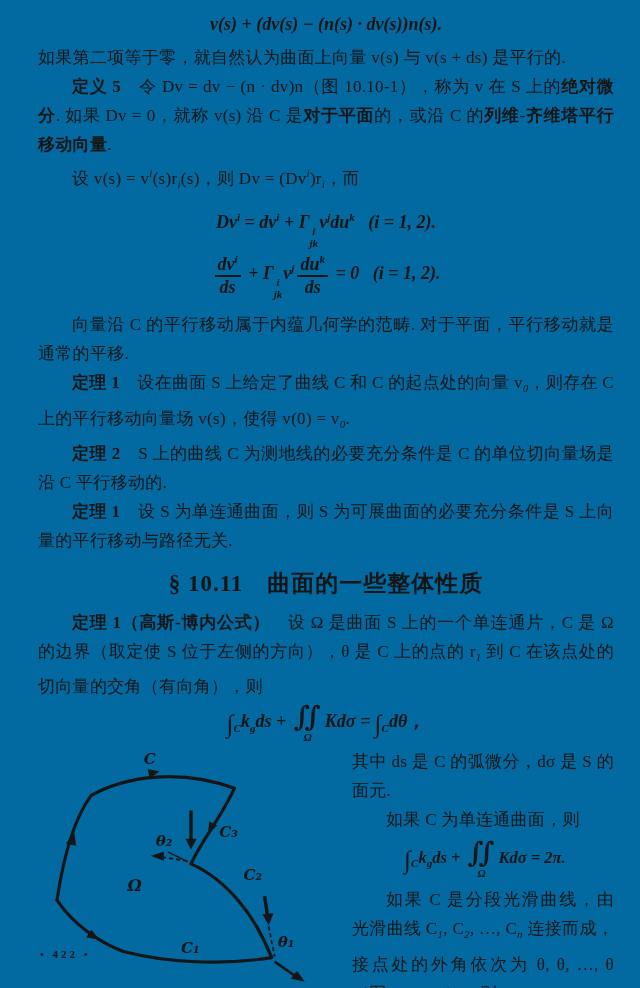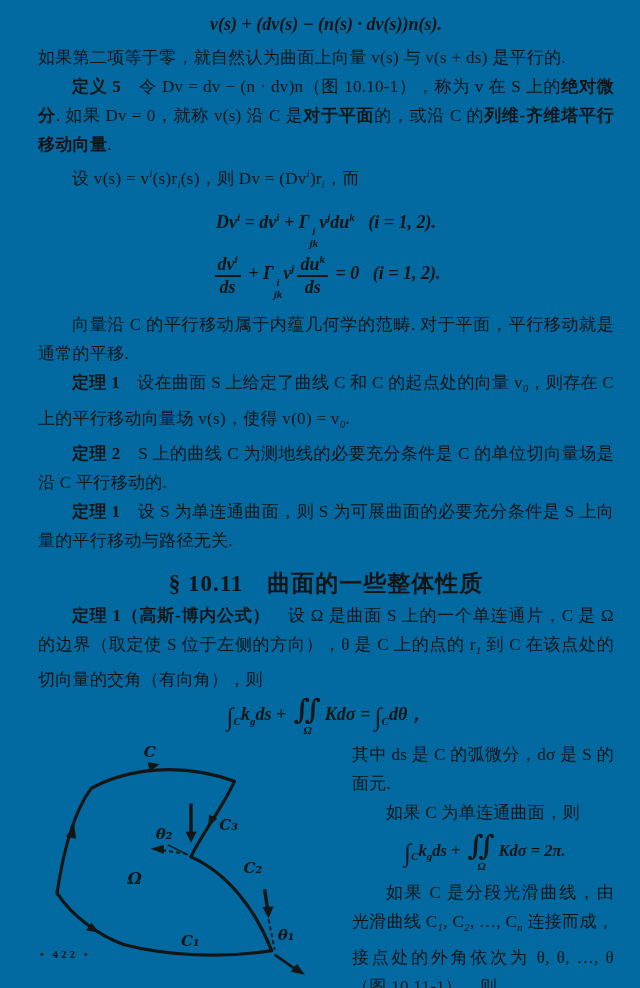--- a/index.html
+++ b/index.html
@@ -24,21 +24,21 @@
   fd{display:block; padding:0 3px;}
   
   ss{display:inline-flex; flex-direction:column; font-size:11px; line-height:1.05; vertical-align:-7px; margin-right:1px;}
   su,sl{display:block;}
   
   bgop{display:inline-flex; flex-direction:column; align-items:center; vertical-align:middle; line-height:1; margin:0 3px;}
   op{font-size:28px; line-height:.95; font-style:normal; font-weight:bold;}
   tl,bl{font-size:11px; line-height:1.1;}
   bint{font-size:25px; vertical-align:middle; line-height:1; font-style:normal;}
   h2.section{
-    margin:13px 0 2px; text-align:center; font-size:23px; font-weight:bold; letter-spacing:1px;
+    margin:13px 0 9px; text-align:center; font-size:23px; font-weight:bold; letter-spacing:1px;
   }
   .two-col{display:flex; margin-top:4px;}
   figure.fig{margin:0; width:310px; flex:0 0 310px;}
   .right-col{flex:1; min-width:0; padding-left:4px;}
   .right-col p{font-size:17px; line-height:29px;}
   .right-col .formula{text-align:center; padding-left:4px; font-size:16.5px; margin:6px 0;}
   .pageno{
     position:absolute; left:40px; bottom:28px;
     font-weight:bold; font-size:11px; letter-spacing:3px;
   }

